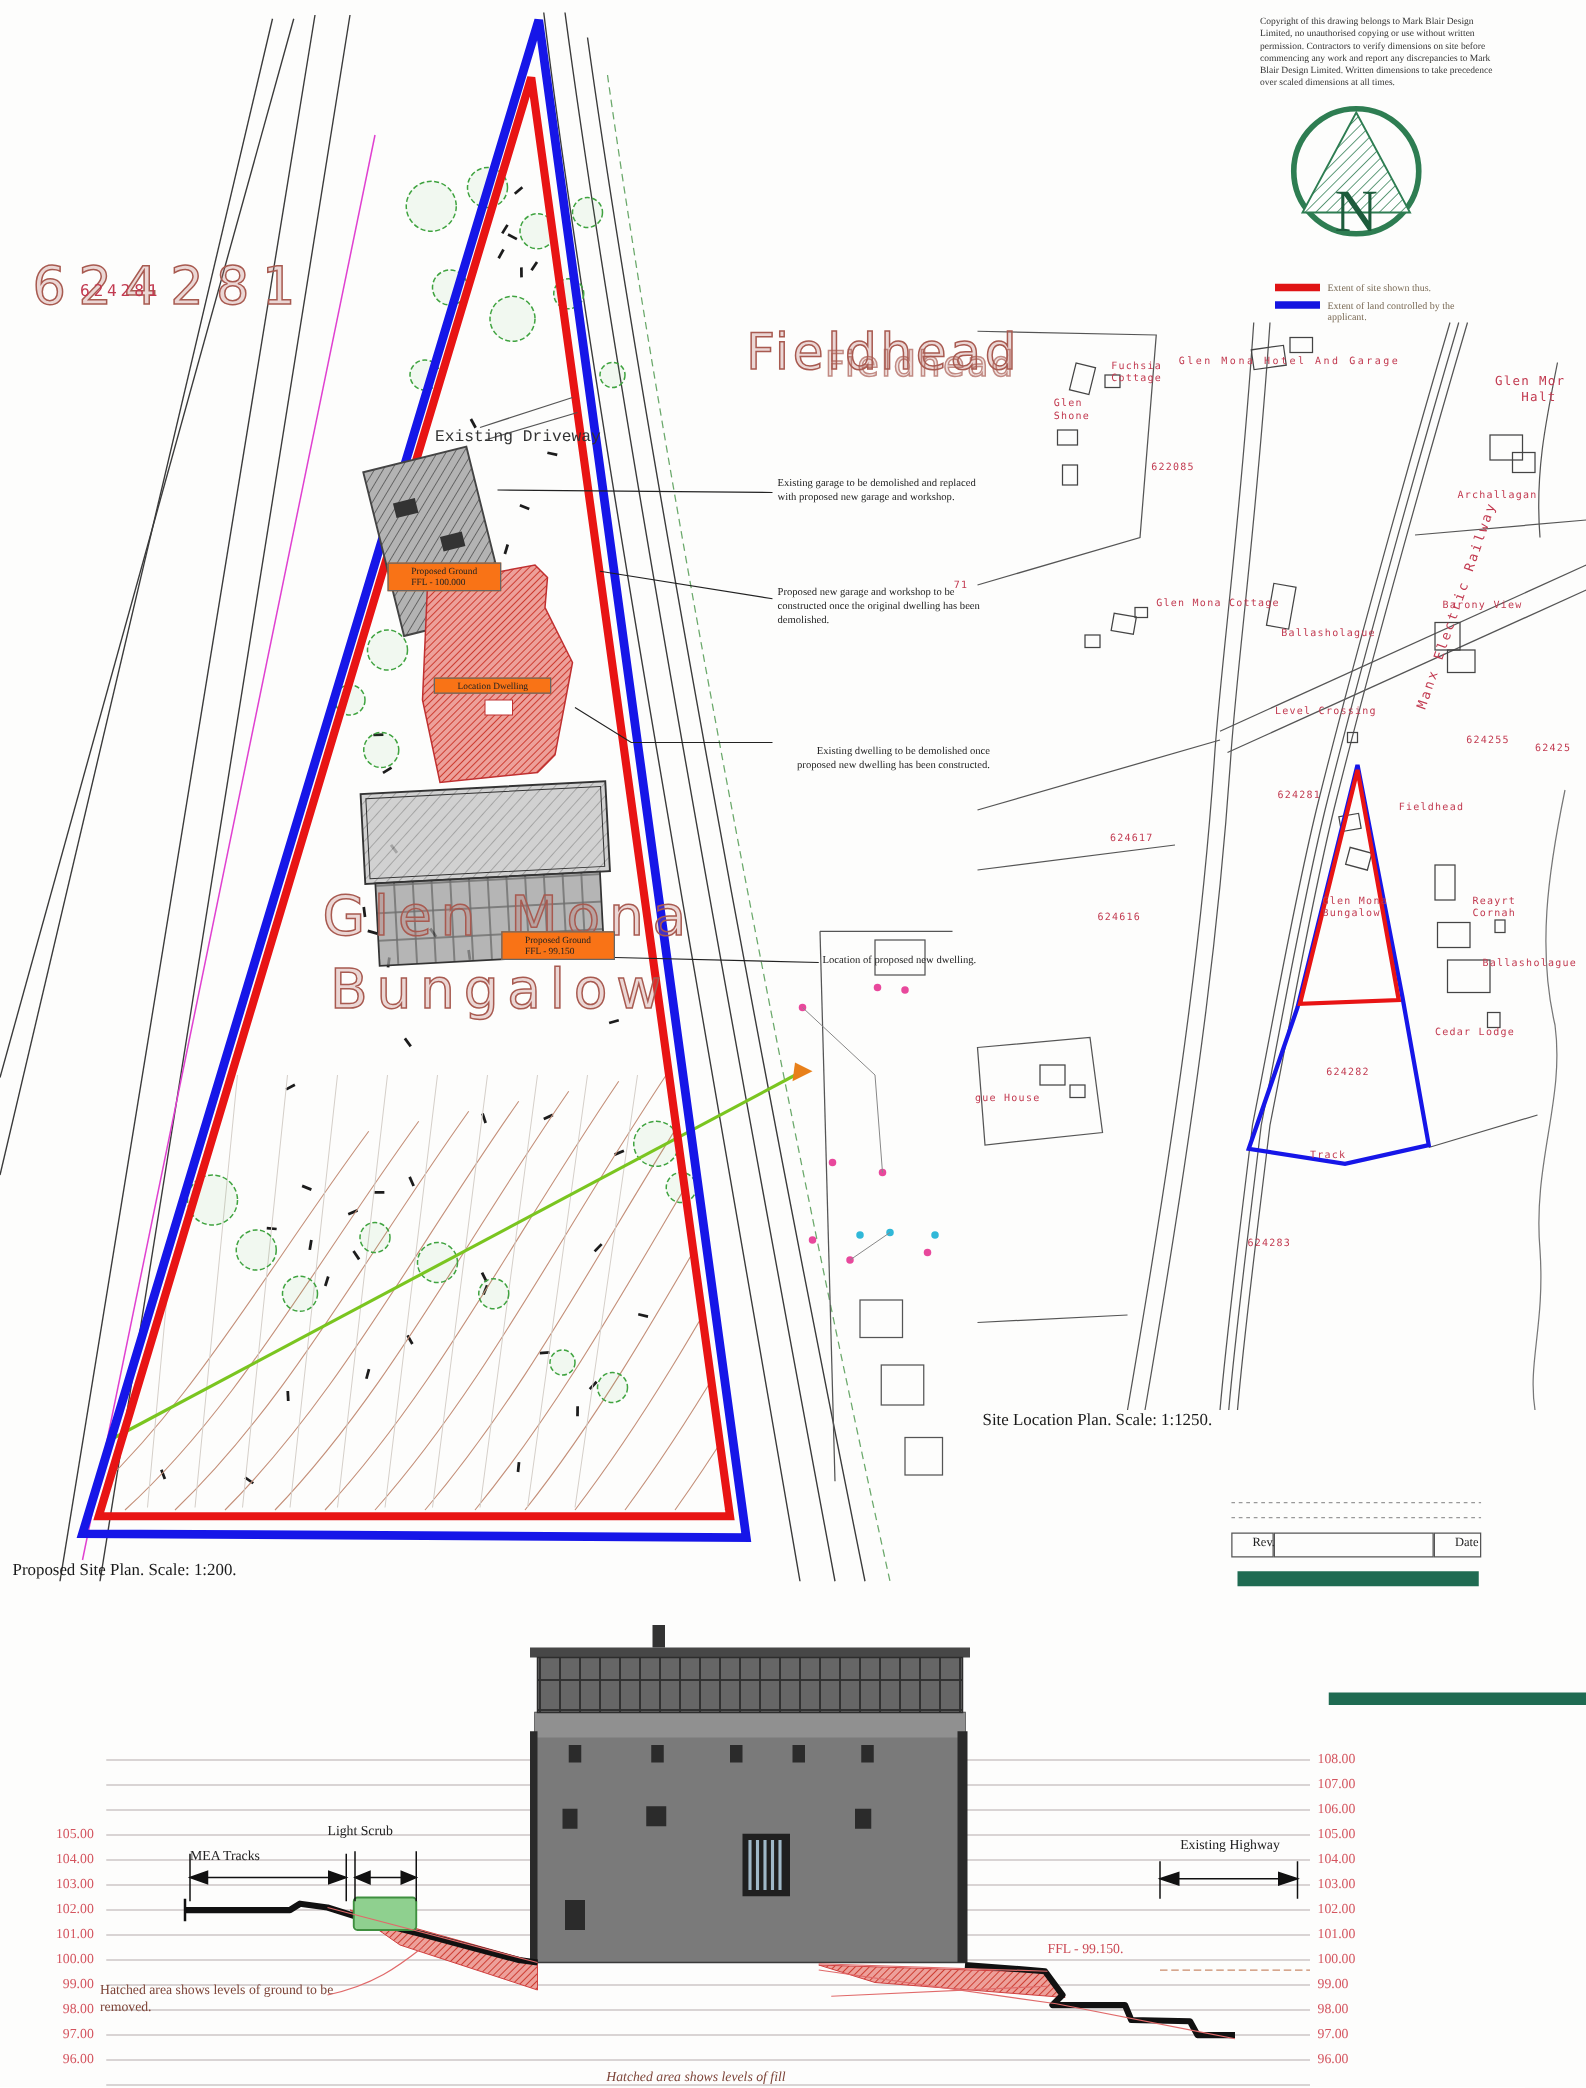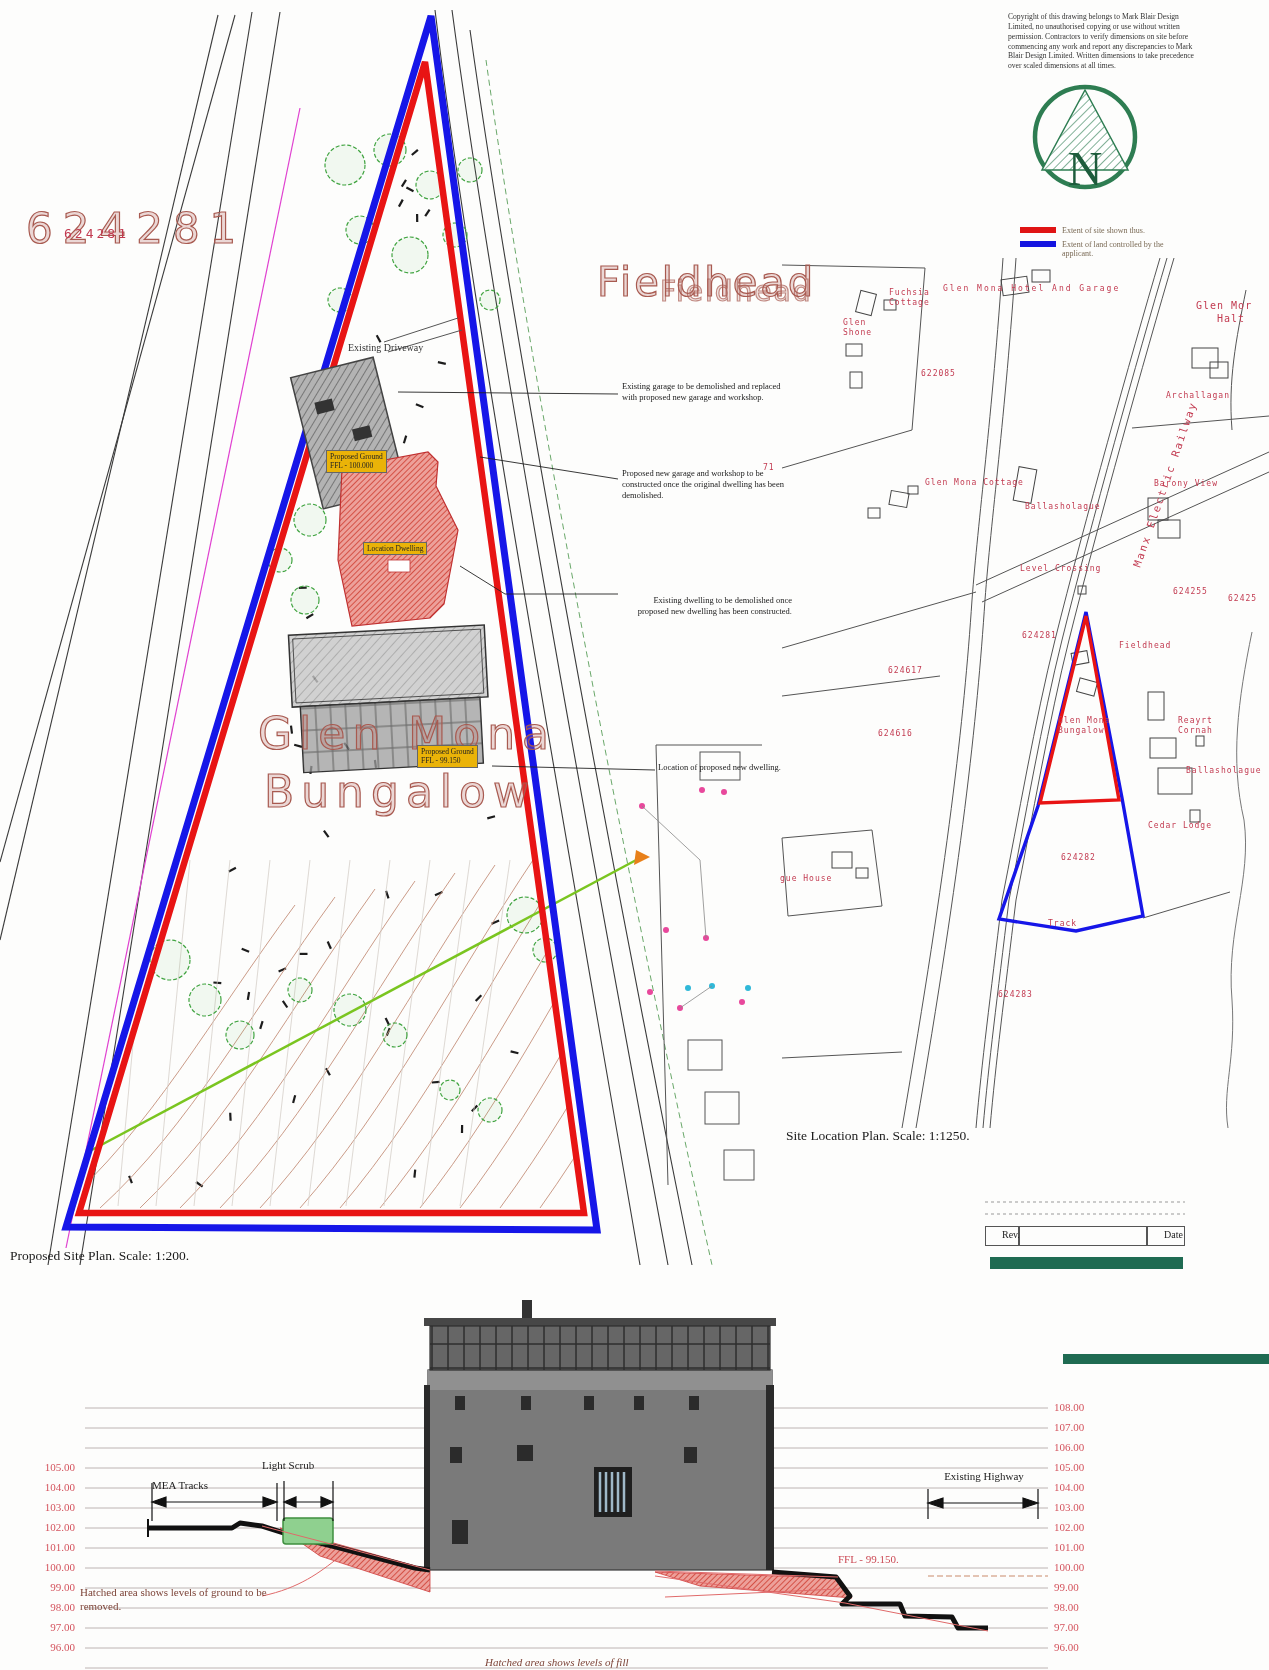--- a/index.html
+++ b/index.html
@@ -2,22 +2,22 @@
 <html><head>
 <meta charset="utf-8">
 <style>
   html,body{margin:0;padding:0;background:#fff;}
   #canvas{position:relative;width:1269px;height:1670px;background:#fdfdfc;overflow:hidden;
           font-family:"Liberation Serif",serif;}
   .lbl{position:absolute;font-family:"DejaVu Sans Mono",monospace;color:#c23a50;font-size:8px;
        line-height:1.25;white-space:pre;letter-spacing:1px;}
   .lvl{position:absolute;font-family:"Liberation Serif",serif;color:#d4545e;font-size:11px;line-height:1;}
   .ann{position:absolute;font-family:"Liberation Serif",serif;color:#222;font-size:8.5px;width:170px;line-height:1.32;}
-  .boxlbl{position:absolute;background:#eab308;border:0.5px solid #666;font-family:"Liberation Serif",serif;
-          font-size:7.5px;padding:1px 3px;color:#222;line-height:1.25;white-space:pre;margin-left:16px;}
+  .boxlbl{position:absolute;background:#f97316;border:0.5px solid #666;font-family:"Liberation Serif",serif;
+          font-size:7.5px;padding:1px 18px;color:#222;line-height:1.25;white-space:pre;}
   .bigtx{position:absolute;font-family:"DejaVu Sans",sans-serif;color:rgba(190,120,110,0.28);
          -webkit-text-stroke:1.2px #a85a50;white-space:pre;line-height:1;}
   .cap{position:absolute;font-family:"Liberation Serif",serif;font-size:13.5px;color:#1a1a1a;}
   .dim{position:absolute;font-family:"Liberation Serif",serif;font-size:11px;color:#222;}
   .note{position:absolute;font-family:"Liberation Serif",serif;font-size:11px;color:#7d4438;line-height:1.25;}
   .copyright{position:absolute;left:988px;top:12px;width:198px;font-family:"Liberation Serif",serif;
              font-size:7.6px;color:#333;line-height:1.3;margin-left:20px;}
   .legend{position:absolute;left:1020px;top:226px;font-family:"Liberation Serif",serif;font-size:8px;color:#7a6a55;}
   .legrow{display:flex;align-items:flex-start;margin-bottom:4px;}
   .legbar{width:36px;height:6px;margin-right:6px;margin-top:1px;flex:0 0 auto;}
@@ -395,21 +395,21 @@
   </div>
 </div>
 
 <div class="bigtx" style="left:26px;top:208px;font-size:42px;letter-spacing:10px;">624281</div>
 <div class="lbl" style="left:64px;top:226px;font-size:13px;letter-spacing:3px;">624281</div>
 <div class="bigtx" style="left:597px;top:262px;font-size:40px;letter-spacing:3px;">Fieldhead</div>
 <div class="bigtx" style="left:660px;top:278px;font-size:28px;letter-spacing:2px;opacity:.7;">Fieldhead</div>
 <div class="bigtx" style="left:258px;top:712px;font-size:44px;letter-spacing:7px;">Glen Mona</div>
 <div class="bigtx" style="left:264px;top:770px;font-size:44px;letter-spacing:7px;">Bungalow</div>
 
-<div style="position:absolute;left:348px;top:342px;font-family:Liberation Serif, serif;font-size:10px;color:#333;">Existing Driveway</div>
+<div style="position:absolute;left:348px;top:342px;font-family:Liberation Mono, monospace;font-size:13px;color:#333;">Existing Driveway</div>
 <div class="boxlbl" style="left:310px;top:450px;">Proposed Ground
 FFL - 100.000</div>
 <div class="boxlbl" style="left:347px;top:542px;">Location Dwelling</div>
 <div class="boxlbl" style="left:401px;top:745px;">Proposed Ground
 FFL - 99.150</div>
 
 <div class="ann" style="left:622px;top:381px;">Existing garage to be demolished and replaced with proposed new garage and workshop.</div>
 <div class="ann" style="left:622px;top:468px;">Proposed new garage and workshop to be constructed once the original dwelling has been demolished.</div>
 <div class="ann" style="left:622px;top:595px;text-align:right;">Existing dwelling to be demolished once proposed new dwelling has been constructed.</div>
 <div class="ann" style="left:658px;top:762px;width:220px;">Location of proposed new dwelling.</div>

